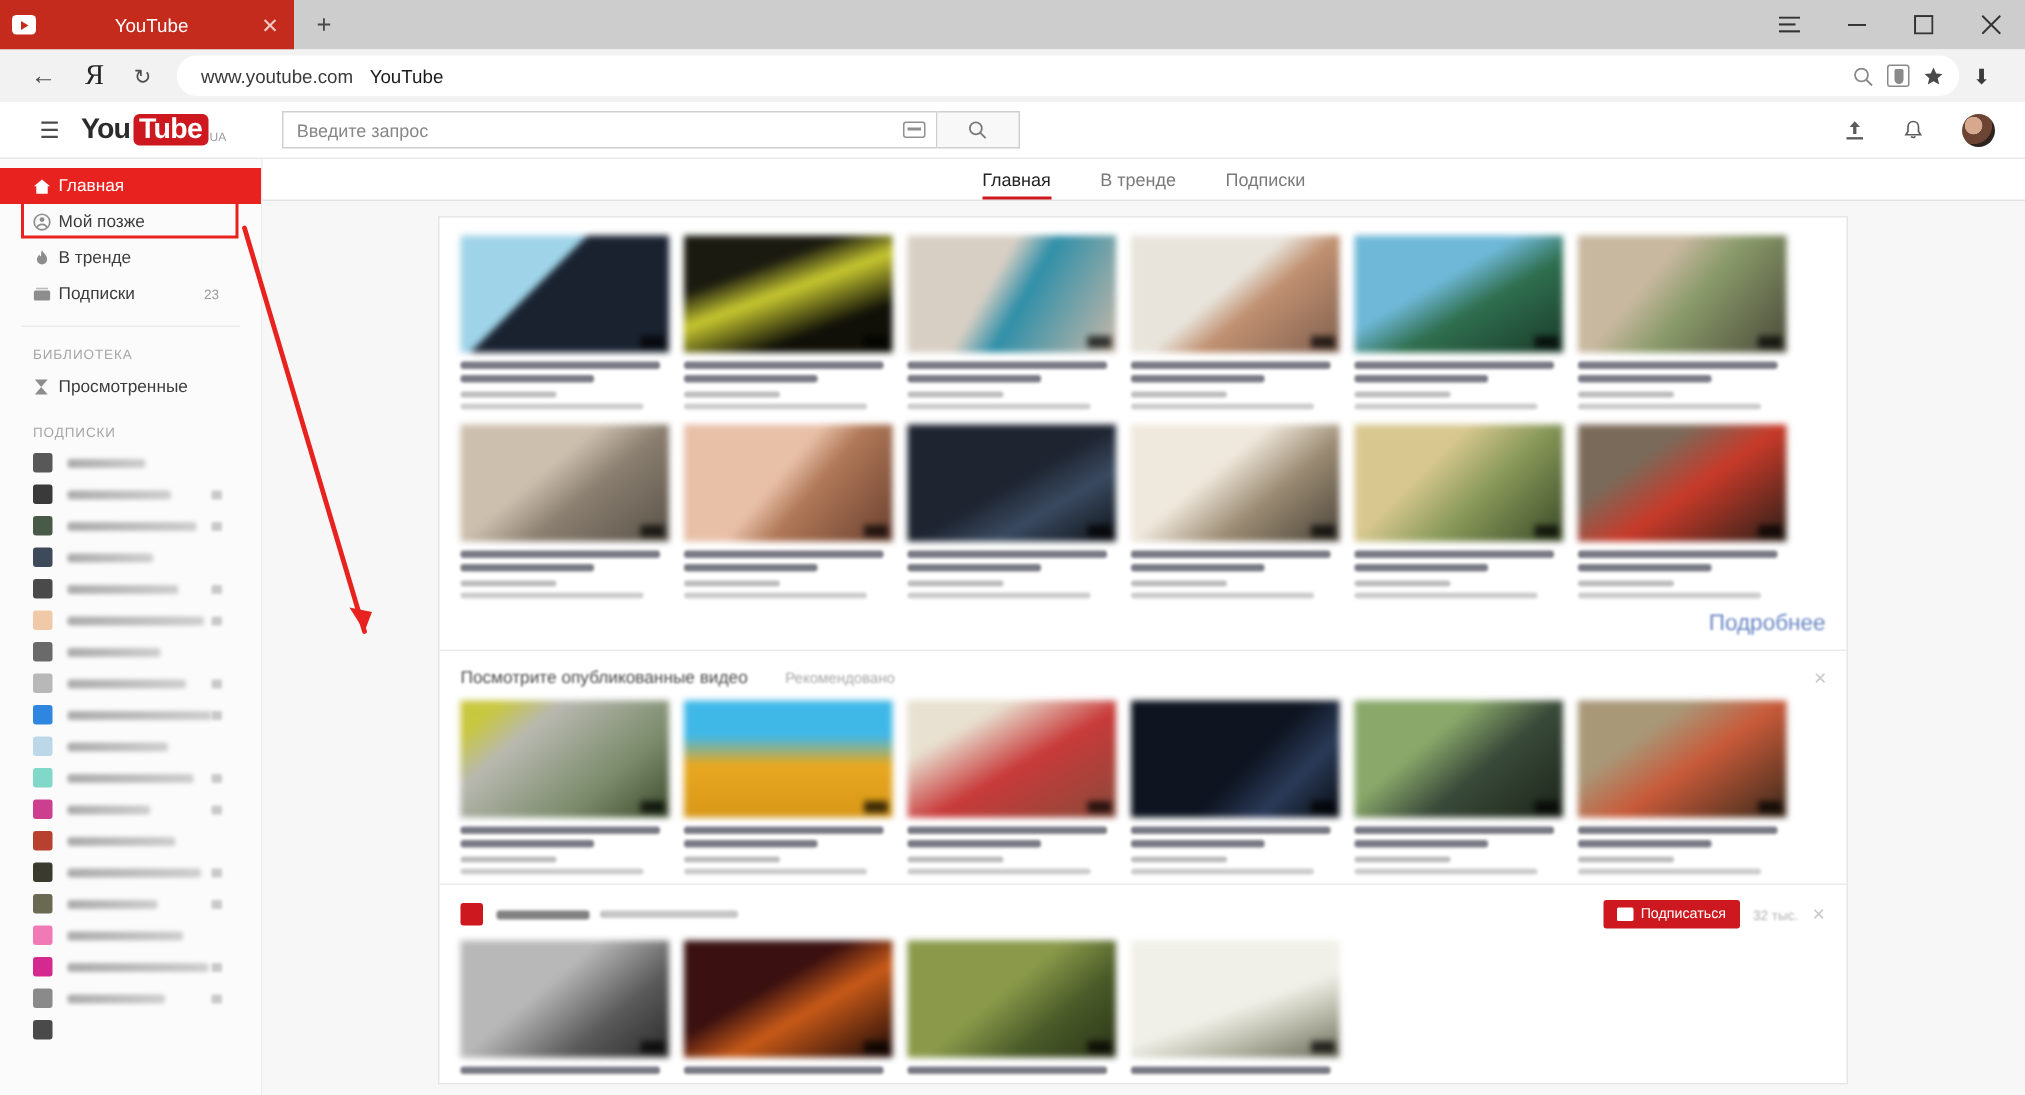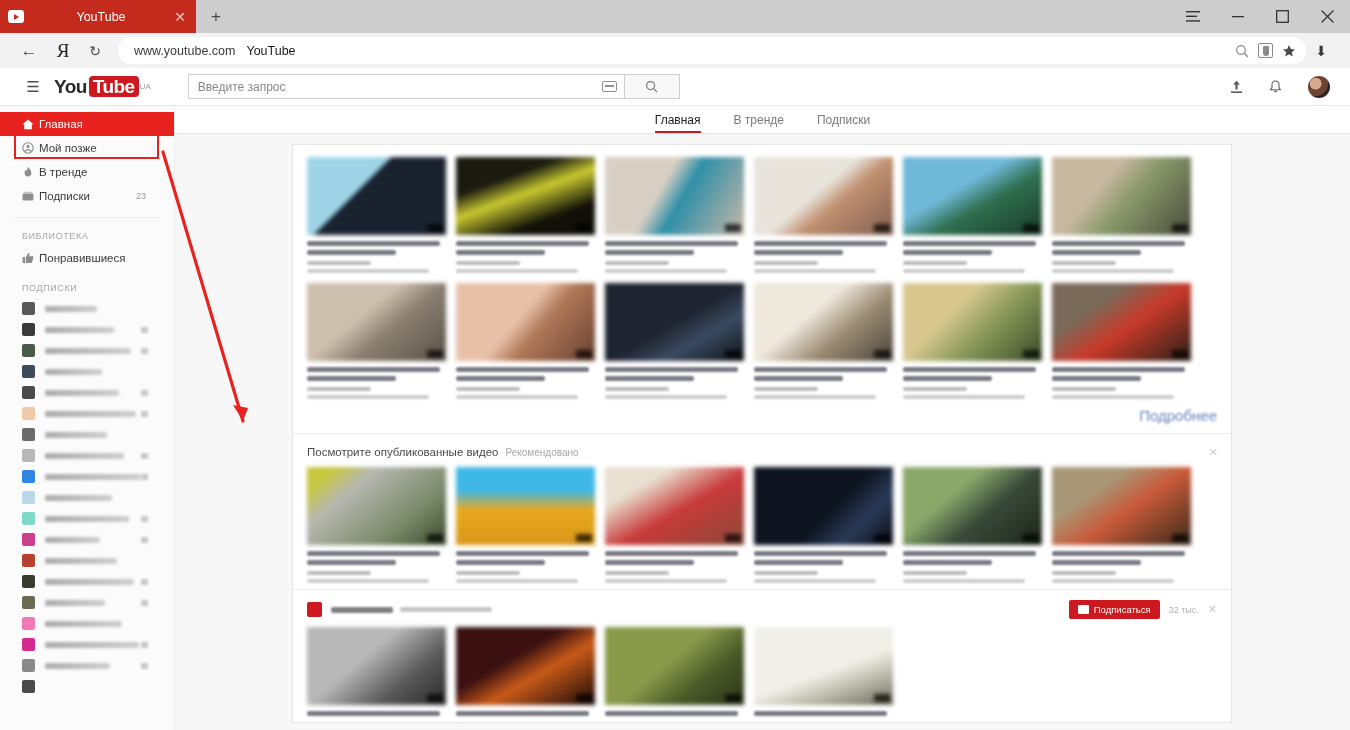--- a/index.html
+++ b/index.html
@@ -91,21 +91,21 @@
   }
   .yt-header {
     position: absolute; top: 0; left: 0; width: 1350px; height: 38px;
     background: #ffffff; border-bottom: 1px solid #e8e8e8;
     display: flex; align-items: center;
   }
   .burger {
     width: 22px; margin-left: 22px; color: #4c4c4c; font-size: 15px;
     text-align: center; flex: 0 0 auto;
   }
-  .ytlogo { margin-left: 10px; display: flex; align-items: center; flex: 0 0 auto; }
+  .ytlogo { margin-left: 10px; display: flex; align-items: flex-end; flex: 0 0 auto; }
   .ytlogo .you {
     font-size: 19px; font-weight: bold; color: #2b2b2b; letter-spacing: -0.6px;
     line-height: 21px;
   }
   .ytlogo .tube {
     background: #cc181e; color: #ffffff; font-size: 19px; font-weight: bold;
     border-radius: 4px; padding: 0 4px; margin-left: 2px; line-height: 21px;
     letter-spacing: -0.5px;
   }
   .ytlogo .cc { font-size: 8px; color: #9a9a9a; margin-left: 1px; line-height: 10px; }
@@ -200,21 +200,21 @@
   }
   .panel {
     position: absolute; left: 117px; top: 10px; width: 940px;
     background: #ffffff; border: 1px solid #e6e6e6;
   }
   .shelf { padding: 12px 14px 6px 14px; position: relative; }
   .shelf-title {
     font-size: 11.5px; color: #4a4a4a; margin-bottom: 9px;
     filter: blur(0.65px); white-space: nowrap;
   }
-  .shelf-sub { font-size: 10px; color: #a8a8a8; margin-left: 7px; }
+  .shelf-sub { font-size: 10px; color: #a8a8a8; margin-left: 25px; }
   .shelf-x {
     position: absolute; right: 13px; top: 12px; color: #c9c9c9; font-size: 11px;
   }
   .grid { display: flex; gap: 10px; }
   .card { width: 139px; }
   .thumb {
     width: 139px; height: 78px; filter: blur(2.2px); position: relative; overflow: hidden;
   }
   .thumb .dur {
     position: absolute; right: 3px; bottom: 3px; width: 16px; height: 8px;
@@ -408,26 +408,25 @@
         </span>
         <span class="sb-label">Подписки</span>
         <span class="sb-badge">23</span>
       </div>
 
       <div class="sb-sep"></div>
       <div class="sb-heading">БИБЛИОТЕКА</div>
 
       <div class="sb-item">
         <span class="sb-ico">
-          <svg width="12" height="12" viewBox="0 0 12 12">
-              <rect x="0.6" y="5" width="2.6" height="6" fill="#8d8d8d"></rect>
-              <path d="M4 5 L6.4 0.9 C7.6 0.9 7.8 2 7.4 3 L7 4.2 H10.4 C11.2 4.2 11.6 5 11.3 5.8 L10.2 10 C10 10.7 9.5 11 8.9 11 H4 Z" fill="#8d8d8d"></path>
+          <svg width="11" height="12" viewBox="0 0 11 12">
+              <path d="M1.2 1 H9.8 L5.5 6 L9.8 11 H1.2 L5.5 6 Z" fill="#8d8d8d"></path>
             </svg>
         </span>
-        <span class="sb-label">Понравившиеся</span>
+        <span class="sb-label">Просмотренные</span>
       </div>
 
       <div class="sb-heading">ПОДПИСКИ</div>
       <div id="sub-list">
           <div class="sub-item">
             <div class="sub-av" style="background: rgb(88, 88, 88);"></div>
             <div class="sub-name" style="width: 52px;"></div>
           </div>
           <div class="sub-item">
             <div class="sub-av" style="background: rgb(58, 58, 58);"></div>

